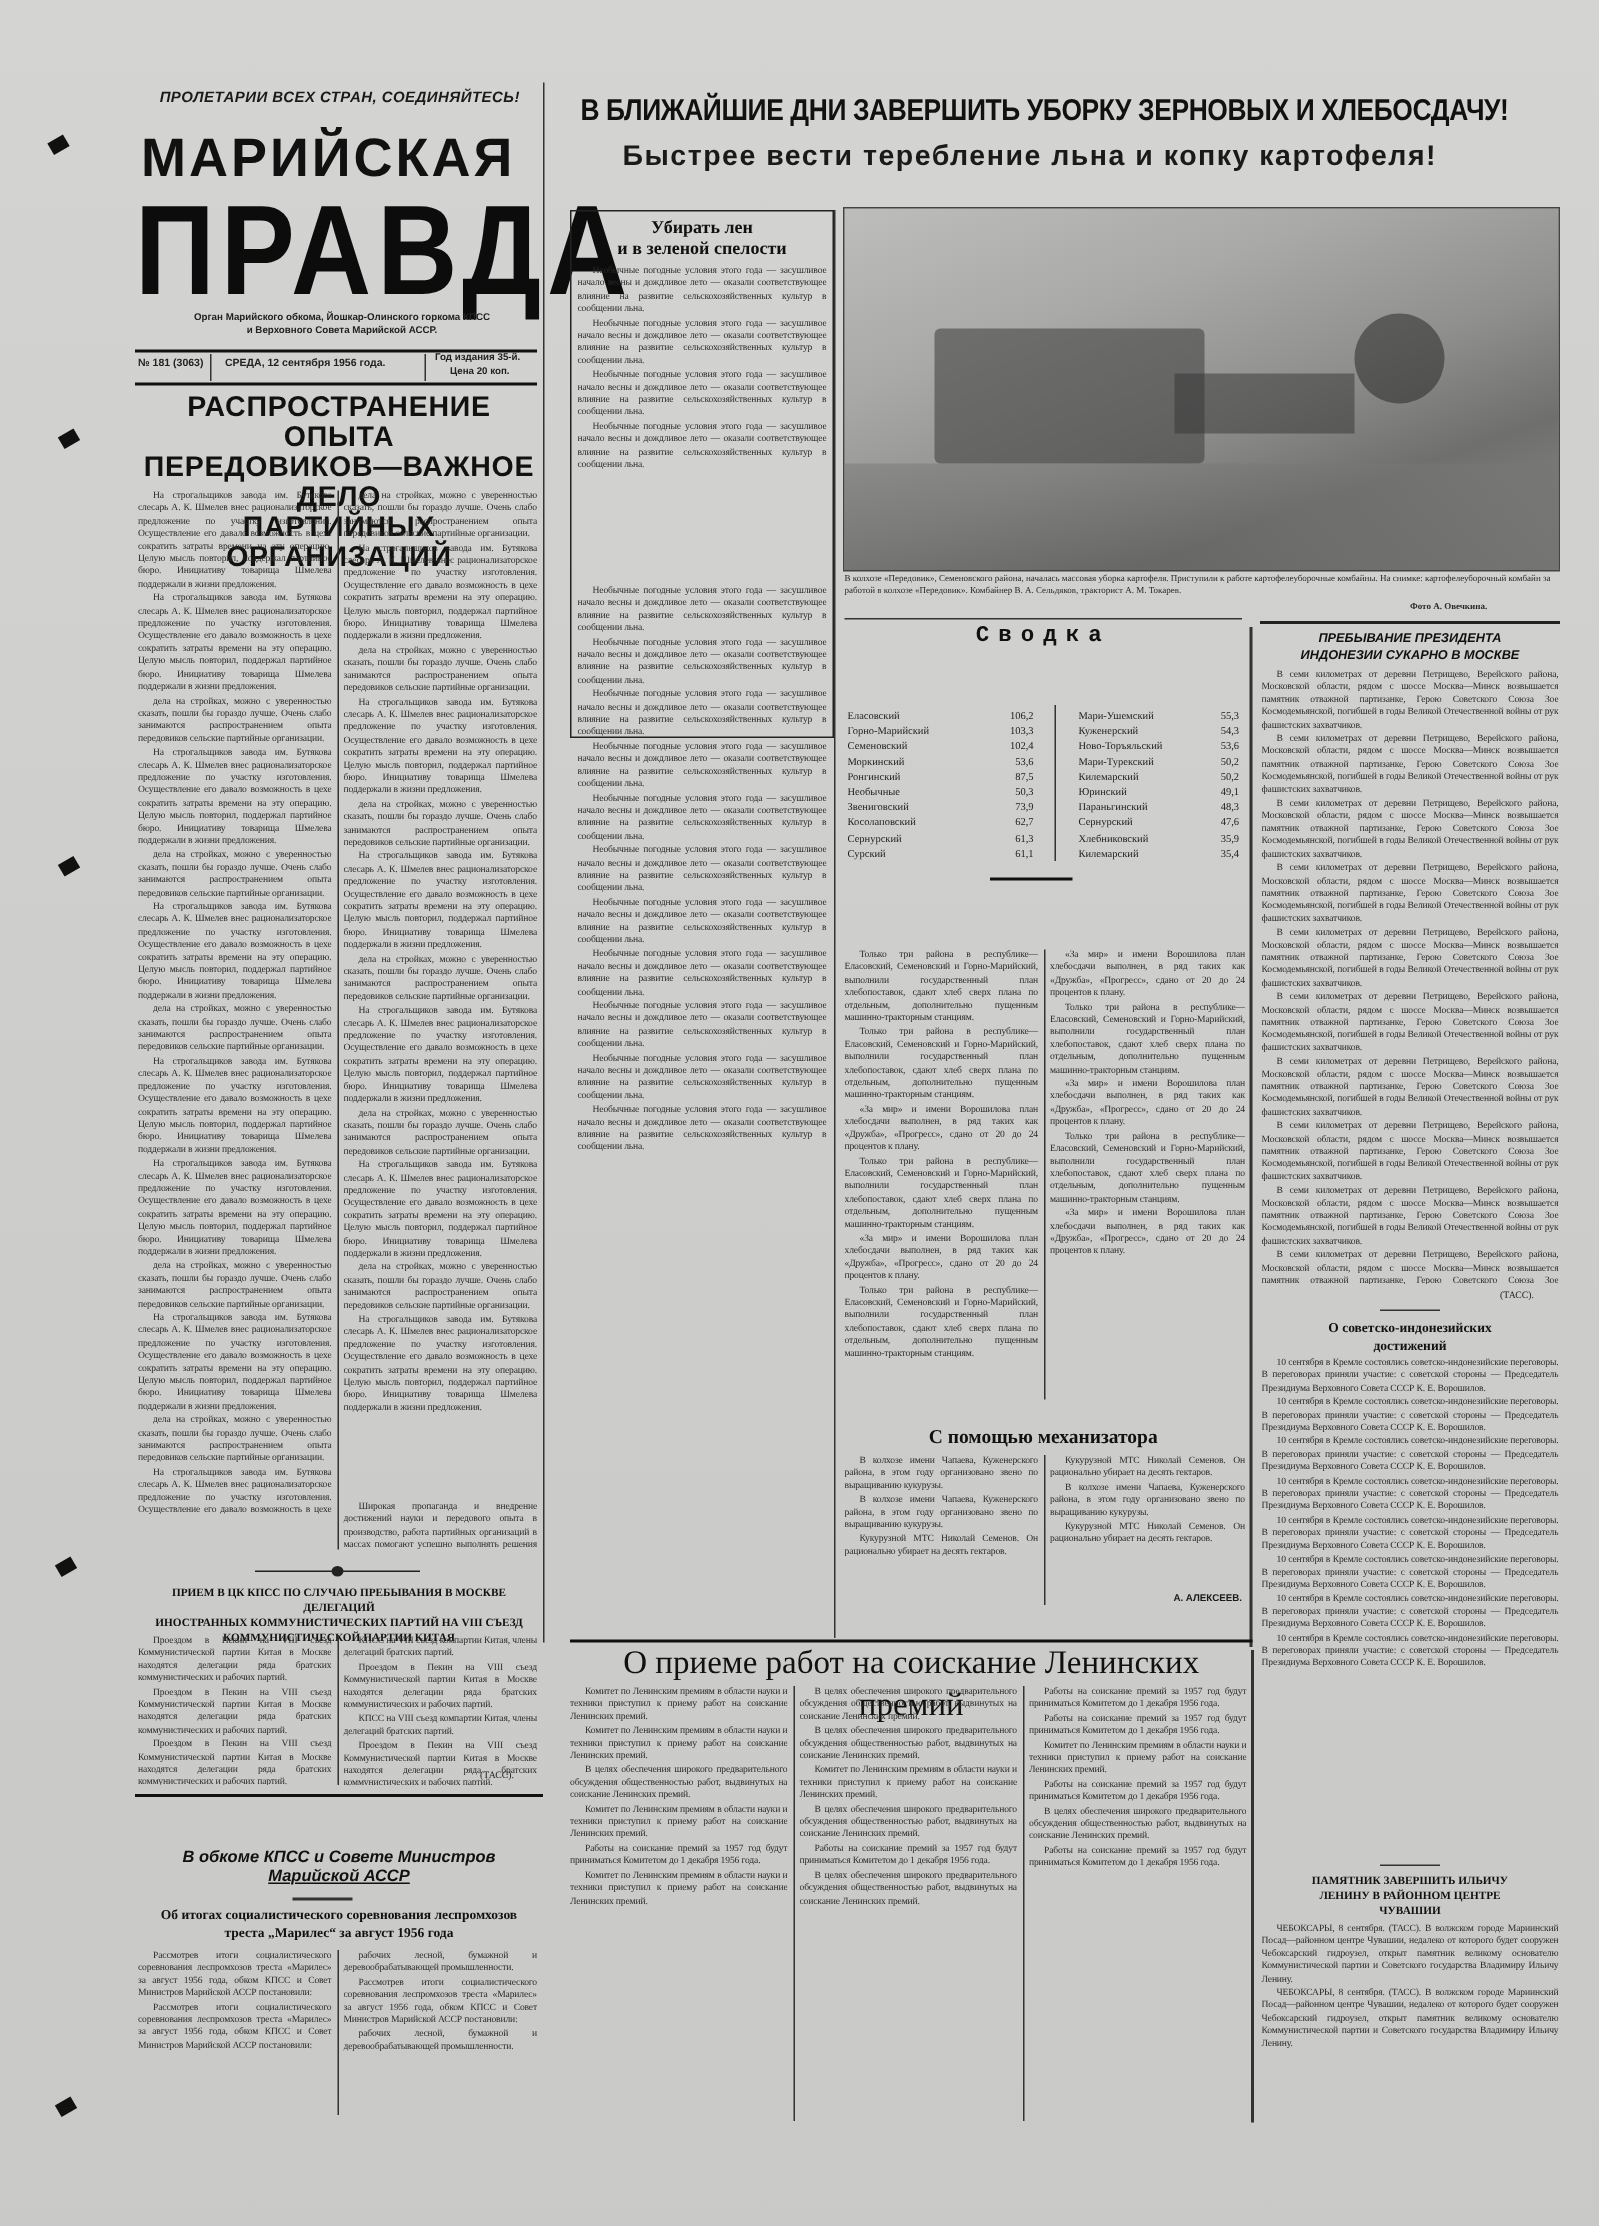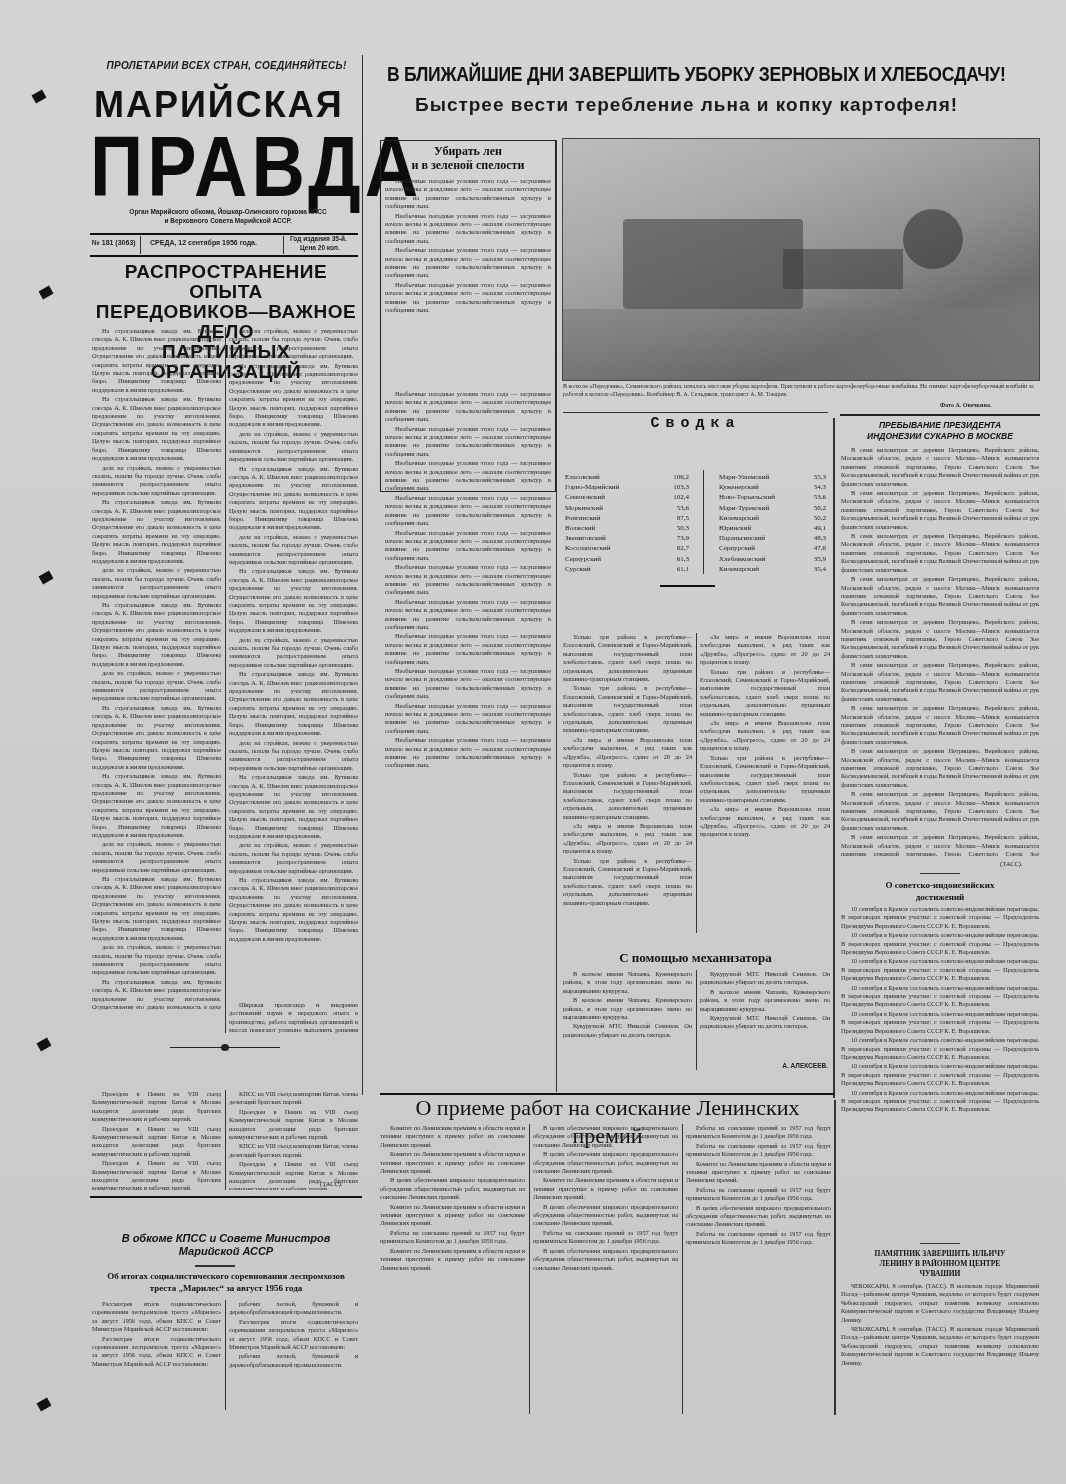--- a/index.html
+++ b/index.html
@@ -94,38 +94,43 @@
     <p>дела на стройках, можно с уверенностью сказать, пошли бы гораздо лучше. Очень слабо занимаются распространением опыта передовиков сельские партийные организации.</p>
     <p>На строгальщиков завода им. Бутякова слесарь А. К. Шмелев внес рационализаторское предложение по участку изготовления. Осуществление его давало возможность в цехе сократить затраты времени на эту операцию. Целую мысль повторил, поддержал партийное бюро. Инициативу товарища Шмелева поддержали в жизни предложения.</p>
     <p>дела на стройках, можно с уверенностью сказать, пошли бы гораздо лучше. Очень слабо занимаются распространением опыта передовиков сельские партийные организации.</p>
     <p>На строгальщиков завода им. Бутякова слесарь А. К. Шмелев внес рационализаторское предложение по участку изготовления. Осуществление его давало возможность в цехе сократить затраты времени на эту операцию. Целую мысль повторил, поддержал партийное бюро. Инициативу товарища Шмелева поддержали в жизни предложения.</p>
   </div>
   <div class="abs col-text" style="left:229px;top:1001px;width:129px;height:34px;">
     <p>Широкая пропаганда и внедрение достижений науки и передового опыта в производство, работа партийных организаций в массах помогают успешно выполнять решения XX съезда КПСС.</p>
   </div>
   <div class="orn" style="left:170px;top:1046px;width:110px;"></div>
 
+  <div class="abs" style="left:92px;top:1057px;width:268px;">
+    <div class="h-small" style="font-size:7.5px;line-height:10px;">ПРИЕМ В ЦК КПСС ПО СЛУЧАЮ ПРЕБЫВАНИЯ В МОСКВЕ ДЕЛЕГАЦИЙ</div>
+    <div class="h-small" style="font-size:7.5px;line-height:10px;">ИНОСТРАННЫХ КОММУНИСТИЧЕСКИХ ПАРТИЙ НА VIII СЪЕЗД</div>
+    <div class="h-small" style="font-size:7.5px;line-height:10px;">КОММУНИСТИЧЕСКОЙ ПАРТИИ КИТАЯ</div>
+  </div>
   <div class="abs col-text" style="left:92px;top:1090px;width:129px;height:100px;">
     <p>Проездом в Пекин на VIII съезд Коммунистической партии Китая в Москве находятся делегации ряда братских коммунистических и рабочих партий.</p>
     <p>Проездом в Пекин на VIII съезд Коммунистической партии Китая в Москве находятся делегации ряда братских коммунистических и рабочих партий.</p>
     <p>Проездом в Пекин на VIII съезд Коммунистической партии Китая в Москве находятся делегации ряда братских коммунистических и рабочих партий.</p>
   </div>
   <div class="vrule" style="left:225px;top:1090px;height:100px;"></div>
   <div class="abs col-text" style="left:229px;top:1090px;width:129px;height:100px;">
     <p>КПСС на VIII съезд компартии Китая, члены делегаций братских партий.</p>
     <p>Проездом в Пекин на VIII съезд Коммунистической партии Китая в Москве находятся делегации ряда братских коммунистических и рабочих партий.</p>
     <p>КПСС на VIII съезд компартии Китая, члены делегаций братских партий.</p>
     <p>Проездом в Пекин на VIII съезд Коммунистической партии Китая в Москве находятся делегации ряда братских коммунистических и рабочих партий.</p>
   </div>
   <div class="abs" style="left:320px;top:1180px;font-size:6.5px;font-family:'Liberation Serif',serif;">(ТАСС).</div>
   <div class="hrule thick" style="left:90px;top:1196px;width:272px;height:2px;"></div>
 
   <div class="abs" style="left:92px;top:1232px;width:268px;">
     <div class="h-italic" style="font-size:11px;line-height:13px;">В обкоме КПСС и Совете Министров</div>
-    <div class="h-italic" style="font-size:11px;line-height:13px;">Марийской АССР</div>
+    <div class="h-italic" style="font-size:11px;line-height:13px;text-decoration:underline;">Марийской АССР</div>
   </div>
   <div class="hrule" style="left:195px;top:1265px;width:40px;height:2px;"></div>
   <div class="abs" style="left:92px;top:1270px;width:268px;">
     <div class="h-small" style="font-size:9px;line-height:12px;">Об итогах социалистического соревнования леспромхозов</div>
     <div class="h-small" style="font-size:9px;line-height:12px;">треста „Марилес“ за август 1956 года</div>
   </div>
   <div class="abs col-text" style="left:92px;top:1300px;width:129px;height:110px;">
     <p>Рассмотрев итоги социалистического соревнования леспромхозов треста «Марилес» за август 1956 года, обком КПСС и Совет Министров Марийской АССР постановили:</p>
     <p>Рассмотрев итоги социалистического соревнования леспромхозов треста «Марилес» за август 1956 года, обком КПСС и Совет Министров Марийской АССР постановили:</p>
   </div>
@@ -190,21 +195,21 @@
         </tr>
     <tr>
           <td>Моркинский</td>
           <td class="val">53,6</td>
         </tr>
     <tr>
           <td>Ронгинский</td>
           <td class="val">87,5</td>
         </tr>
     <tr>
-          <td>Волжский</td>
+          <td>Необычные</td>
           <td class="val">50,3</td>
         </tr>
     <tr>
           <td>Звениговский</td>
           <td class="val">73,9</td>
         </tr>
     <tr>
           <td>Косолаповский</td>
           <td class="val">62,7</td>
         </tr>

